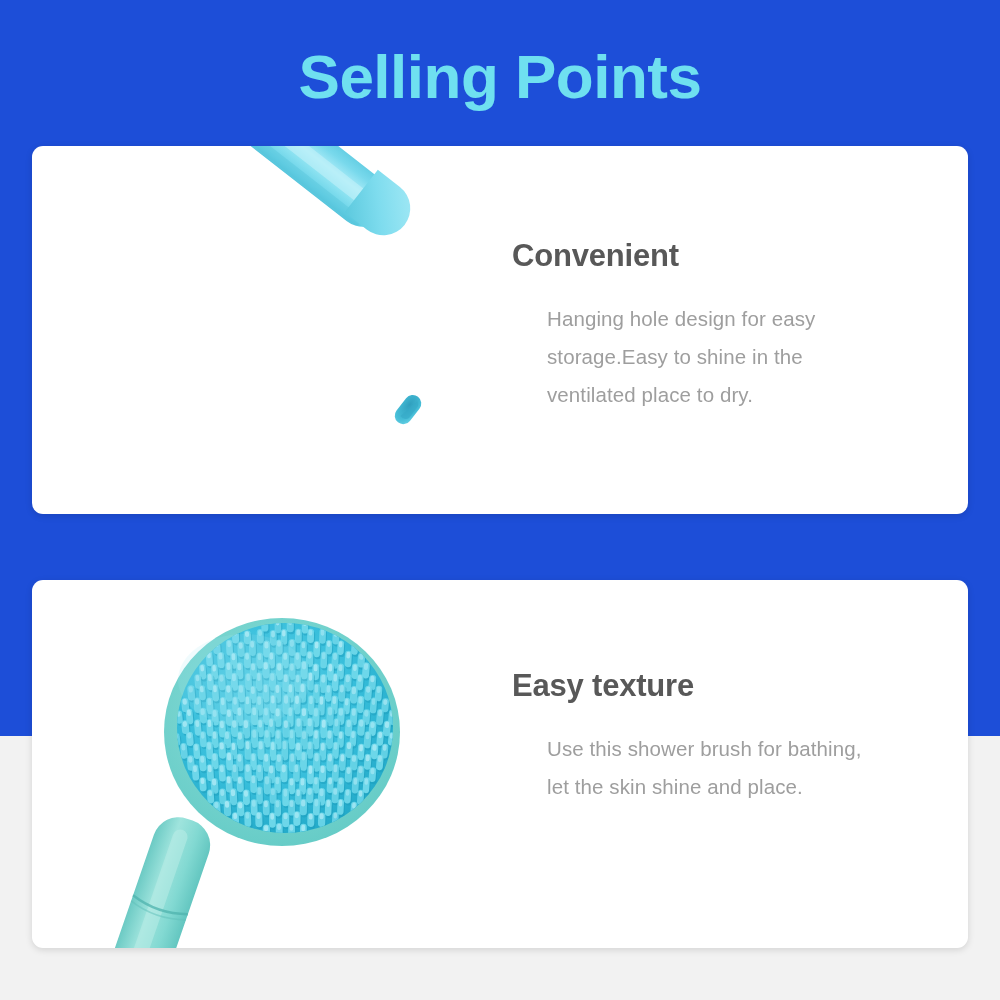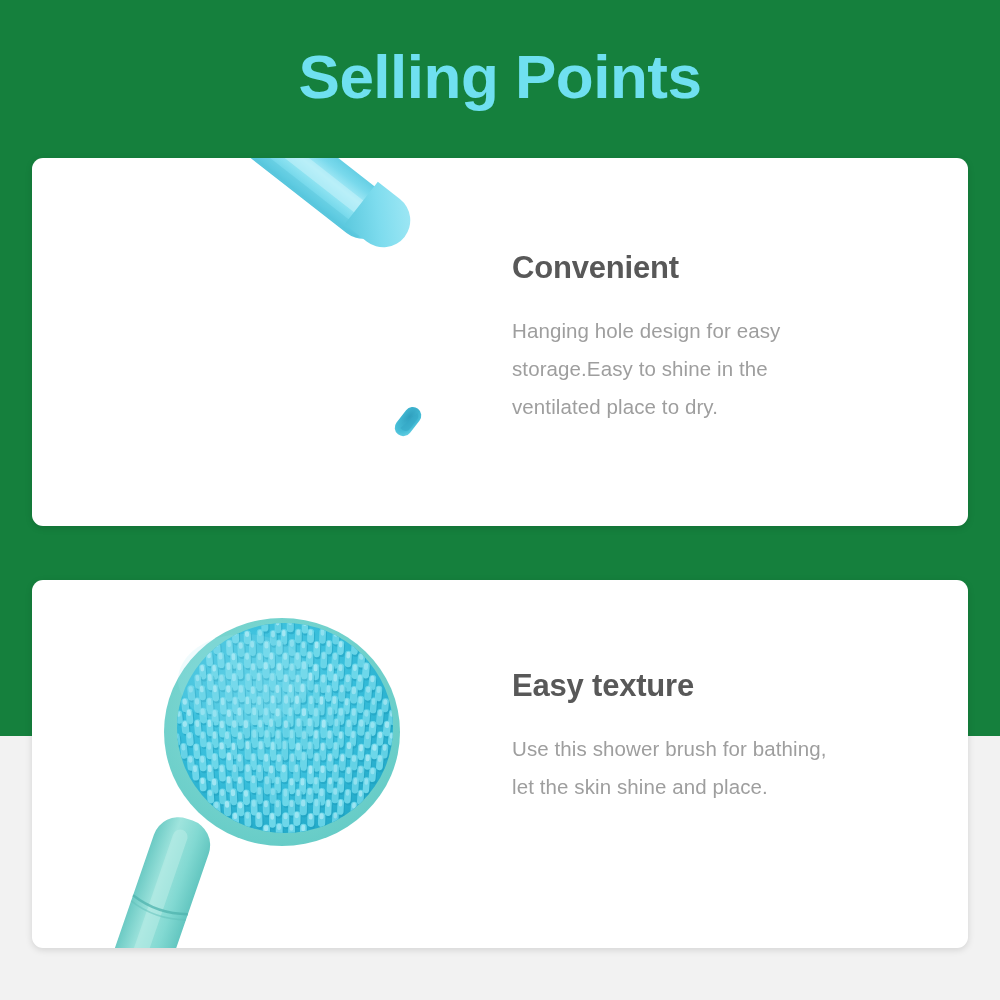--- a/index.html
+++ b/index.html
@@ -9,21 +9,21 @@
     height: 1000px;
     background: #f2f2f2;
     font-family: "Liberation Sans", sans-serif;
     overflow: hidden;
   }
 
   .page {
     position: relative;
     width: 1000px;
     height: 736px;
-    background: #15803d;
+    background: #1d4ed8;
   }
 
   
   .page-title {
     position: absolute;
     top: 44px;
     left: 0;
     width: 1000px;
     text-align: center;
     font-size: 62px;
@@ -36,21 +36,21 @@
   
   .card {
     position: absolute;
     left: 32px;
     width: 936px;
     background: #ffffff;
     border-radius: 11px;
     box-shadow: 0 2px 7px rgba(0,0,0,0.13);
     overflow: hidden;
   }
-  .card-1 { top: 158px;  height: 368px; }
+  .card-1 { top: 146px;  height: 368px; }
   .card-2 { top: 580px;  height: 368px; }
 
   
   .card-text {
     position: absolute;
     left: 480px;
     width: 430px;
   }
   .card-1 .card-text { top: 92px; }
   .card-2 .card-text { top: 88px; }
@@ -62,21 +62,21 @@
     letter-spacing: -0.2px;
     margin-bottom: 26px;
   }
 
   .card-body {
     font-size: 20.5px;
     color: #9e9e9e;
     line-height: 1.85;
     letter-spacing: 0.1px;
   }
-  .card-body .ln { display: block; white-space: pre; }
+  .card-body .ln { display: block; white-space: pre; margin-left: 35px; }
 
   
   .art {
     position: absolute;
     left: 0;
     top: 0;
     width: 480px;
     height: 368px;
     overflow: hidden;
   }

